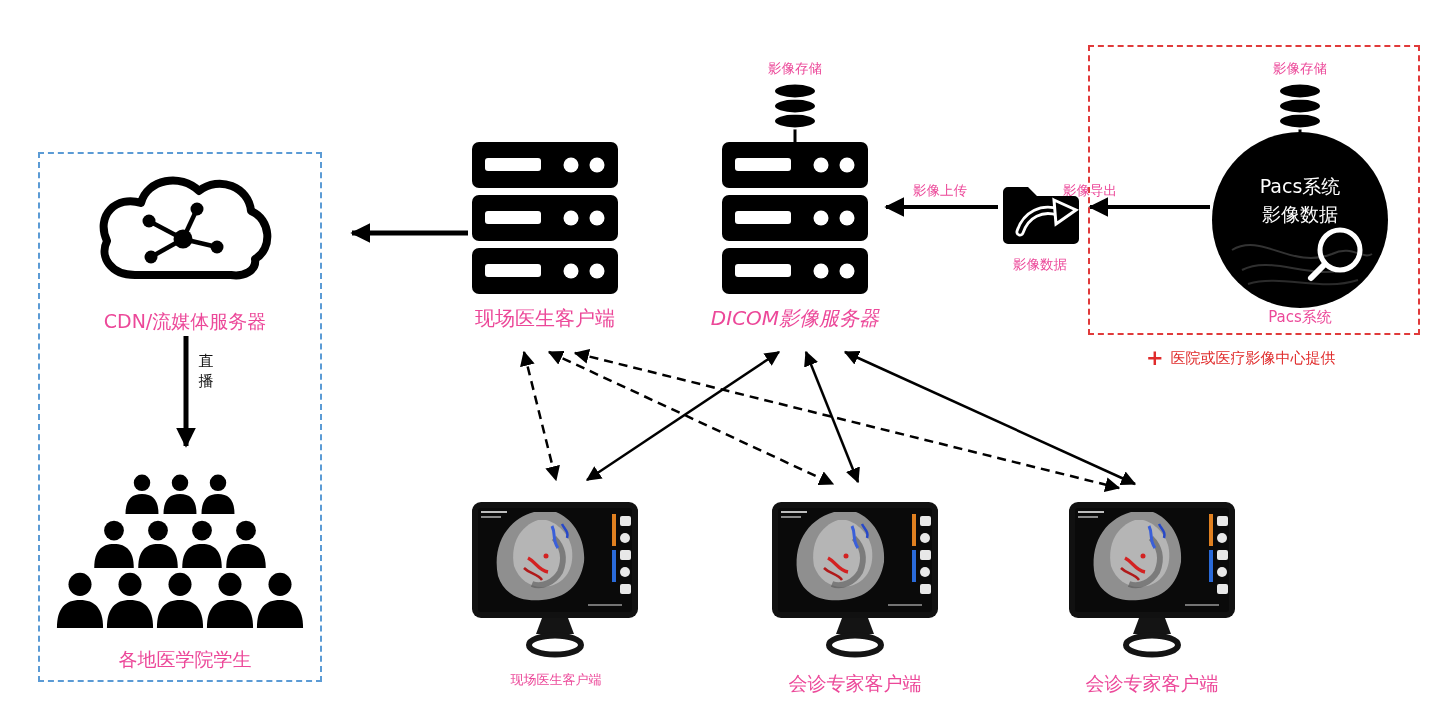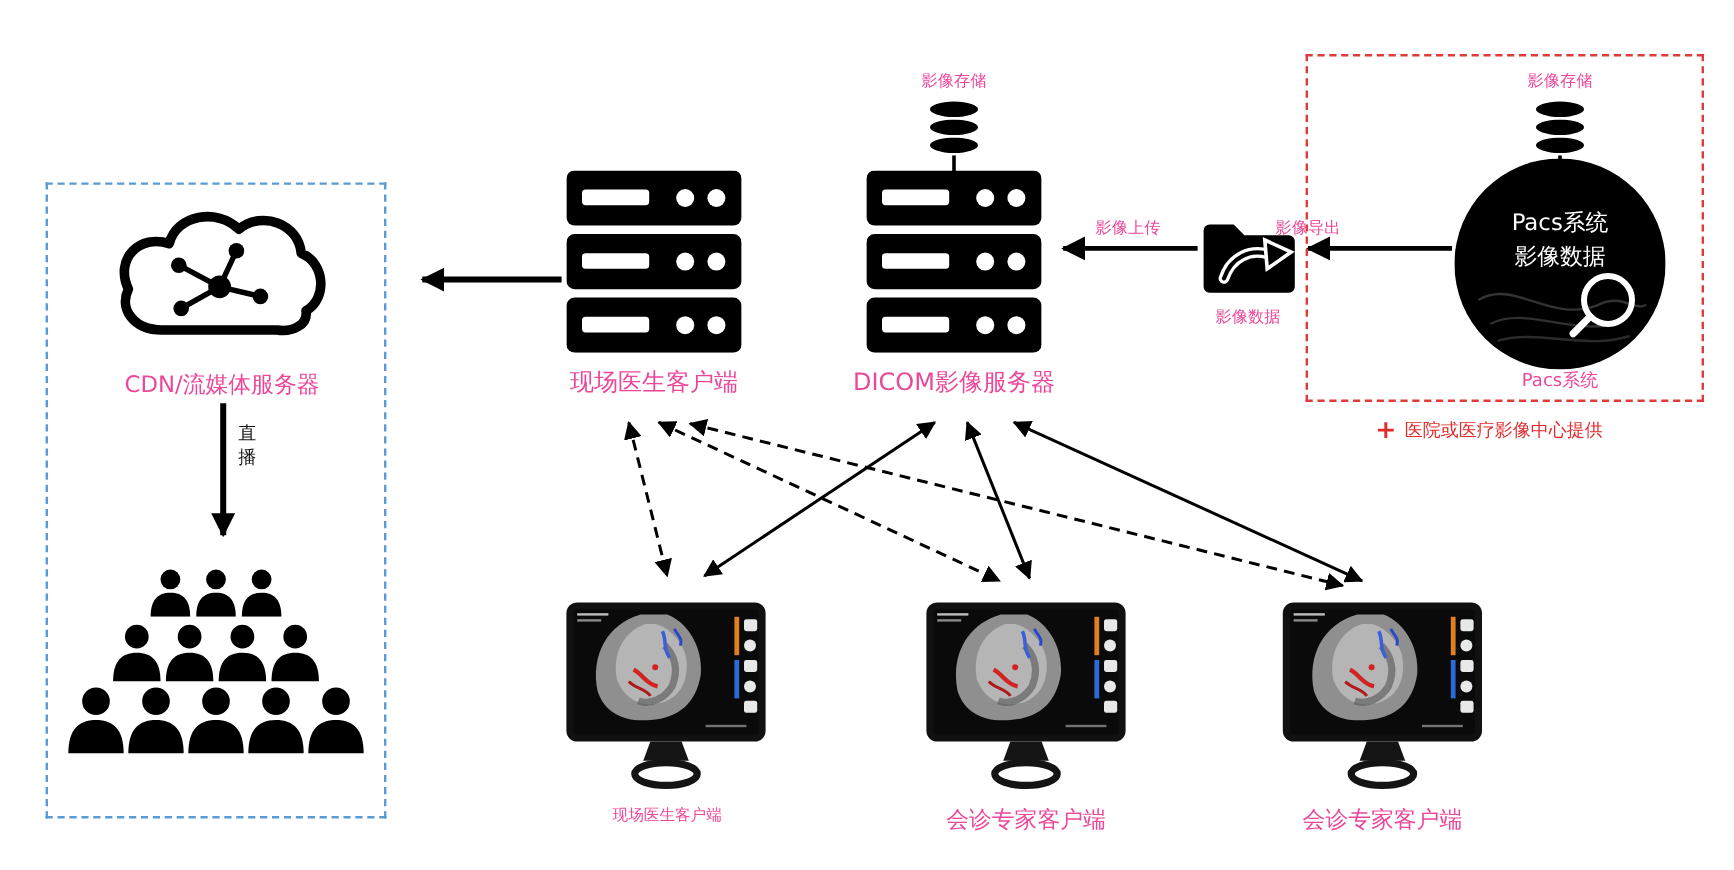--- a/index.html
+++ b/index.html
@@ -191,21 +191,21 @@
   <div class="icon" style="left:772px;top:82px;width:46px;height:48px;">
     <svg width="46" height="48">
         <use href="#sym-db"></use>
       </svg>
   </div>
   <div class="icon" style="left:722px;top:142px;width:146px;height:152px;">
     <svg width="146" height="152">
         <use href="#sym-server"></use>
       </svg>
   </div>
-  <div class="lbl lbl-lg" style="left:685px;top:306px;width:220px;">DICOM影像服务器</div>
+  <div class="lbl lbl-lg" style="left:685px;top:306px;width:220px;font-style:italic;">DICOM影像服务器</div>
 
   <div class="icon" style="left:472px;top:142px;width:146px;height:152px;">
     <svg width="146" height="152">
         <use href="#sym-server"></use>
       </svg>
   </div>
   <div class="lbl lbl-lg" style="left:445px;top:306px;width:200px;">现场医生客户端</div>
 
   <div class="icon" style="left:85px;top:163px;width:200px;height:140px;">
     <svg width="200" height="140">
@@ -223,20 +223,21 @@
       <use href="#sym-person" x="81" y="46" width="44" height="48"></use>
       <use href="#sym-person" x="125" y="46" width="44" height="48"></use>
       <use href="#sym-person" x="169" y="46" width="44" height="48"></use>
       <use href="#sym-person" x="0" y="98" width="50" height="56"></use>
       <use href="#sym-person" x="50" y="98" width="50" height="56"></use>
       <use href="#sym-person" x="100" y="98" width="50" height="56"></use>
       <use href="#sym-person" x="150" y="98" width="50" height="56"></use>
       <use href="#sym-person" x="200" y="98" width="50" height="56"></use>
     </svg>
   </div>
+  <div class="lbl" style="left:85px;top:648px;width:200px;font-size:19px;">各地医学院学生</div>
 
   <div class="icon" style="left:468px;top:498px;width:174px;height:160px;">
     <svg width="174" height="160">
         <use href="#sym-monitor"></use>
       </svg>
   </div>
   <div class="icon" style="left:768px;top:498px;width:174px;height:160px;">
     <svg width="174" height="160">
         <use href="#sym-monitor"></use>
       </svg>

